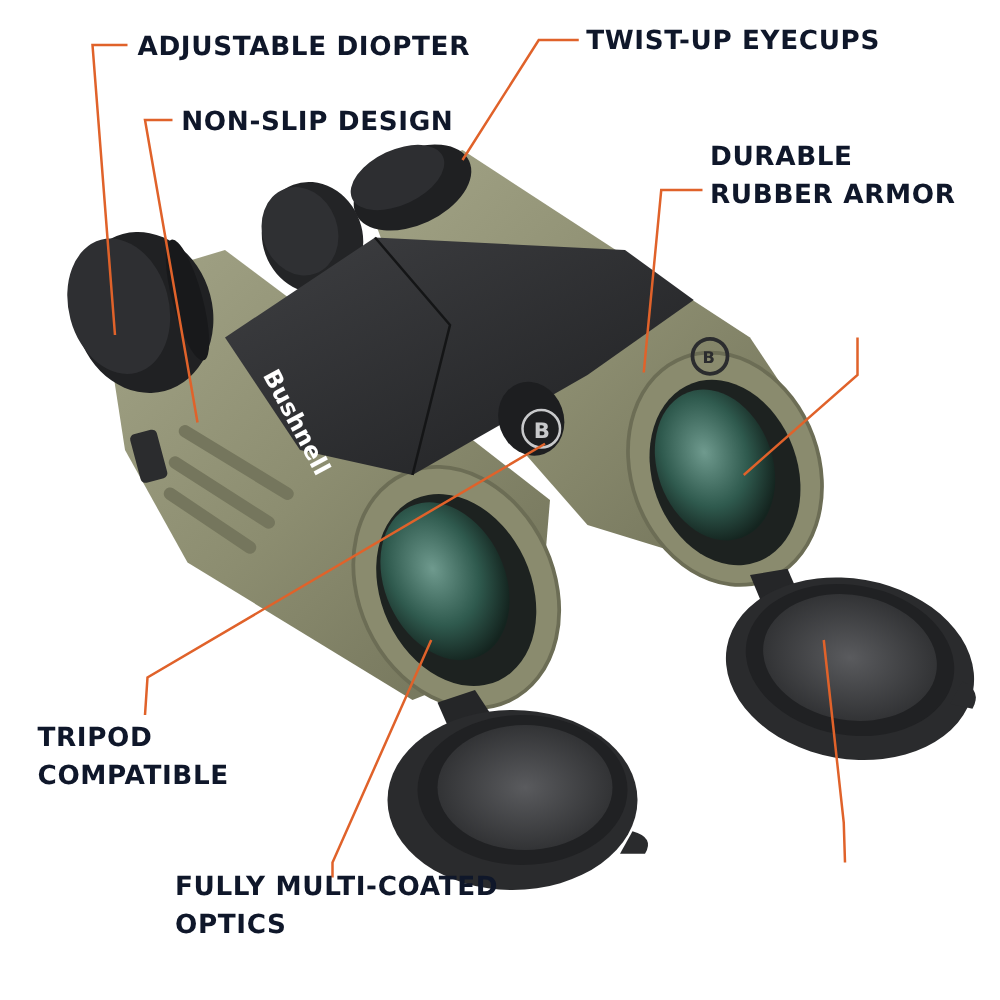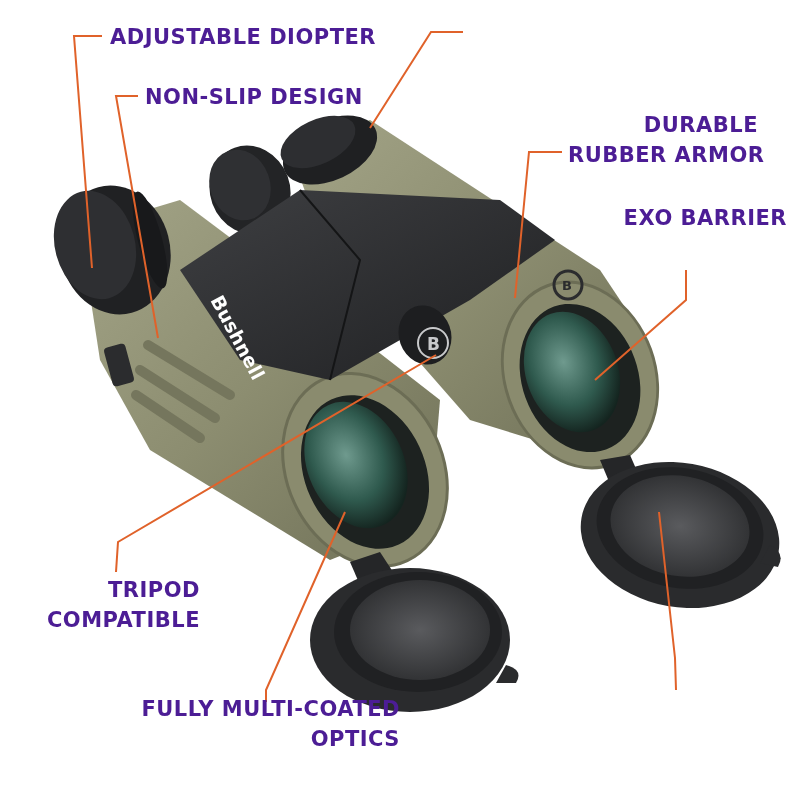--- a/index.html
+++ b/index.html
@@ -1,25 +1,25 @@
 <!DOCTYPE html>
 <html><head>
   <meta charset="utf-8">
   <style>
     html, body { margin: 0; padding: 0; background: #ffffff; }
     body { width: 800px; height: 800px; position: relative; overflow: hidden;
            font-family: "DejaVu Sans", sans-serif; }
     .stage { position: absolute; left: 0; top: 0; width: 800px; height: 800px; }
     svg.art { position: absolute; left: 0; top: 0; }
-    .label { position: absolute; color: #4c1d95; font-weight: bold;
+    .label { position: absolute; color: #0f172a; font-weight: bold;
              font-family: "DejaVu Sans", sans-serif; font-size: 21px;
              letter-spacing: 0.5px; line-height: 30px; white-space: nowrap;
              text-transform: uppercase; }
     .label span { display: block; }
-    .center { text-align: right; }
+    .center { text-align: left; }
   </style>
 </head>
 <body>
 
 <div class="stage">
 
   <svg class="art" width="800" height="800" viewBox="0 0 800 800">
     <defs>
       <linearGradient id="bodyG" x1="0" y1="0" x2="1" y2="1">
         <stop offset="0" stop-color="#a3a487"></stop>
@@ -117,26 +117,28 @@
       <polyline points="676,690 675,658 659,512"></polyline>
     </g>
   </svg>
 
   <div class="label" style="left:110px; top:22px;">
     <span>ADJUSTABLE DIOPTER</span>
   </div>
   <div class="label" style="left:145px; top:82px;">
     <span>NON-SLIP DESIGN</span>
   </div>
+  <div class="label" style="left:469px; top:17px;">
+    <span>TWIST-UP EYECUPS</span>
+  </div>
   <div class="label center" style="left:568px; top:110px; width:190px;">
     <span>DURABLE</span>
     <span>RUBBER ARMOR</span>
   </div>
   <div class="label center" style="left:612px; top:203px; width:175px;">
-    <span>EXO BARRIER</span>
   </div>
   <div class="label center" style="left:30px; top:575px; width:170px;">
     <span>TRIPOD</span>
     <span>COMPATIBLE</span>
   </div>
   <div class="label center" style="left:140px; top:694px; width:260px;">
     <span>FULLY MULTI-COATED</span>
     <span>OPTICS</span>
   </div>
 

